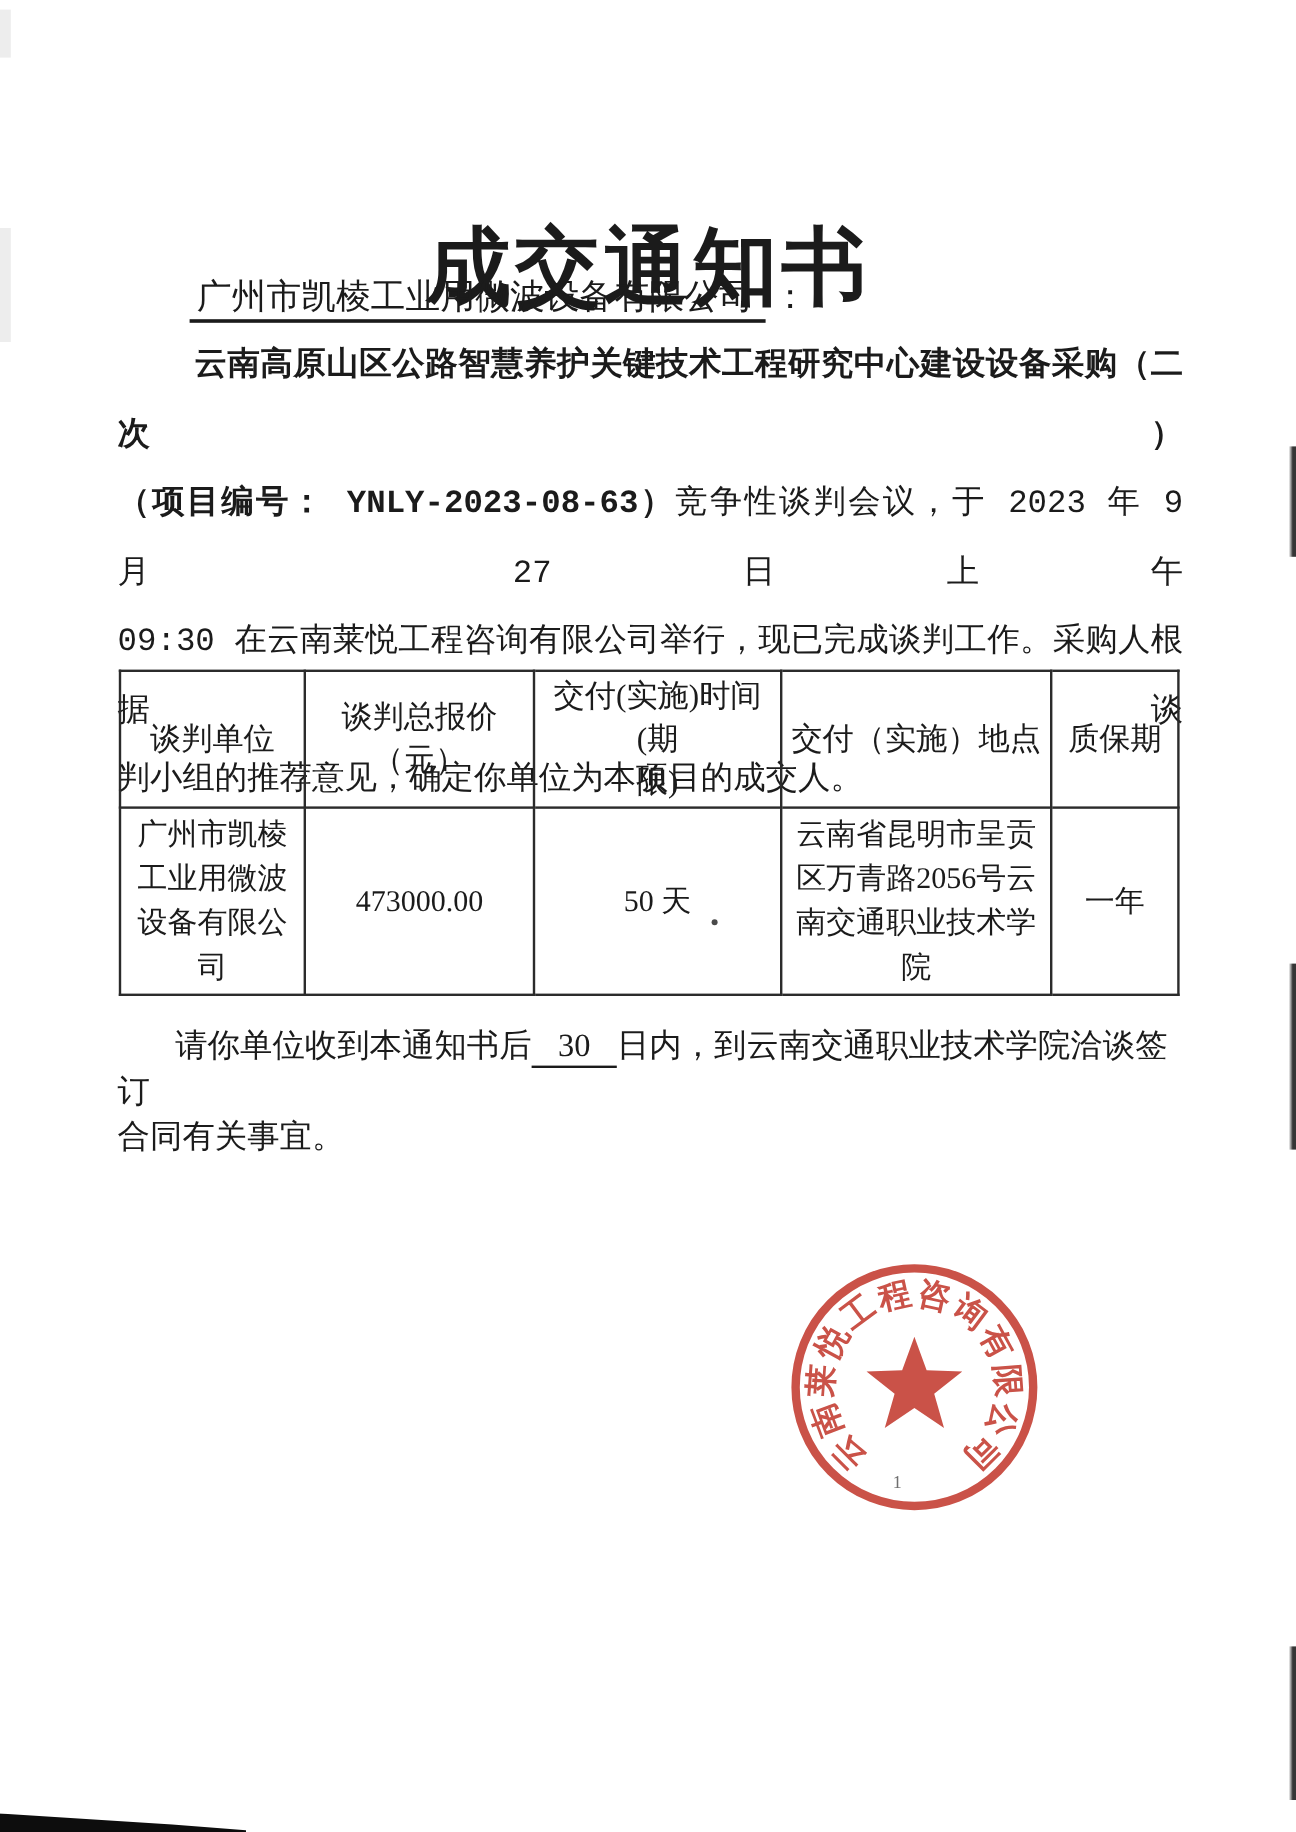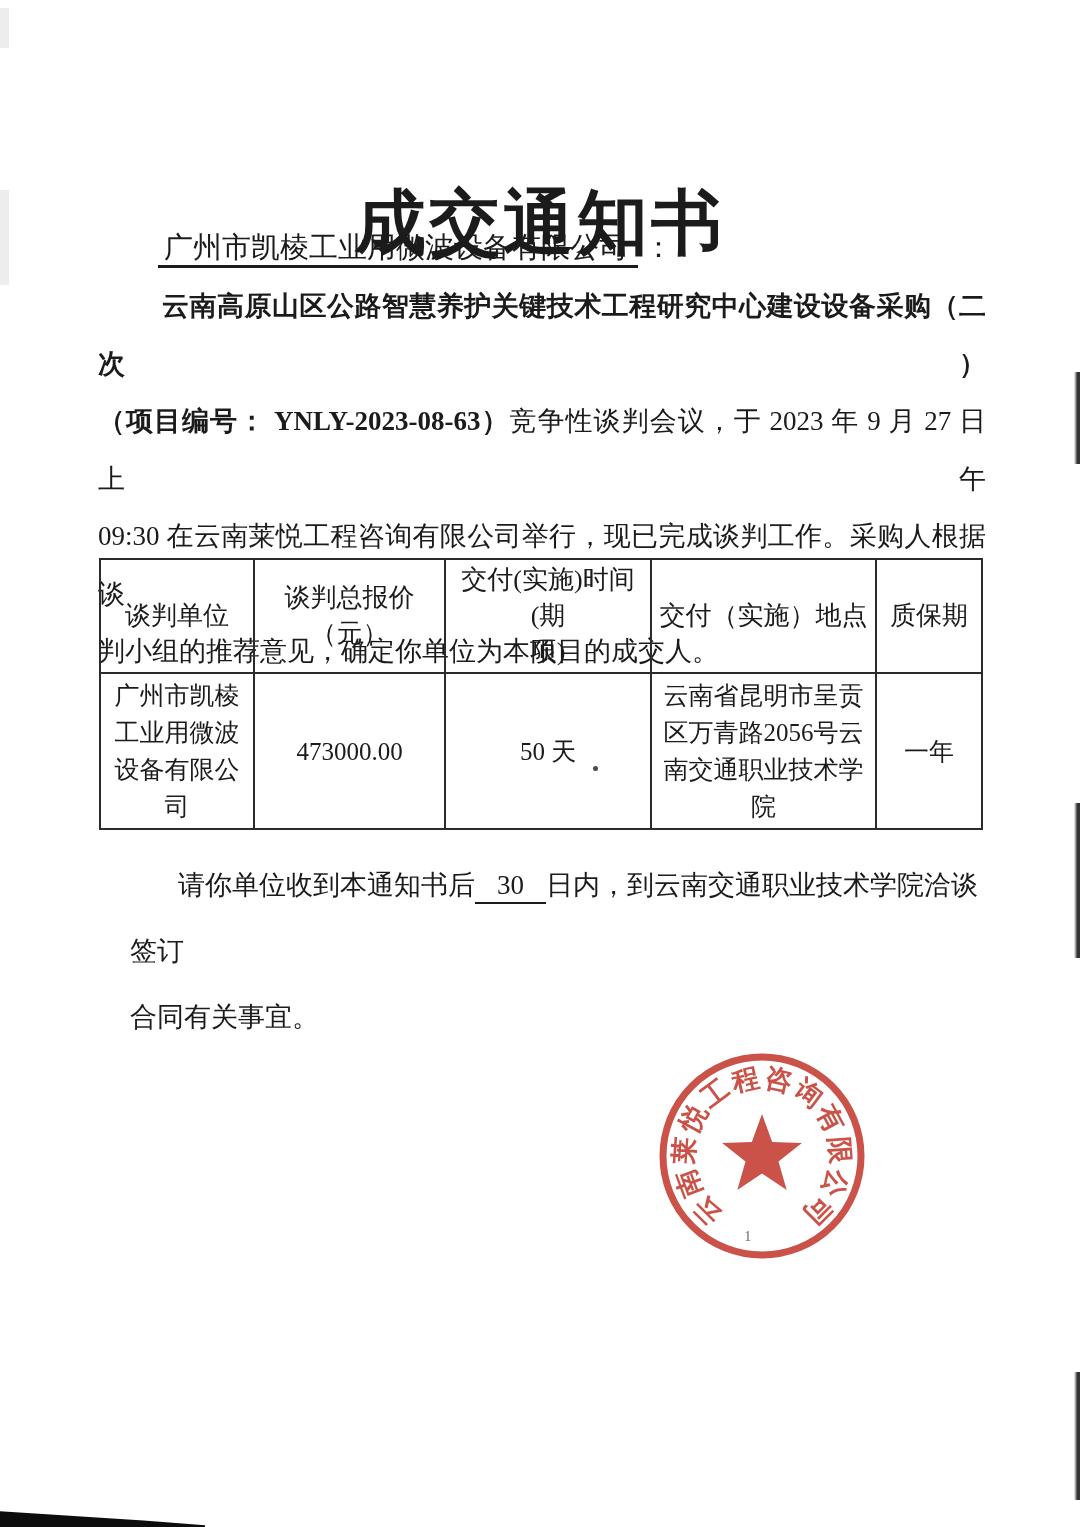--- a/index.html
+++ b/index.html
@@ -15,38 +15,38 @@
     font-size:71px;font-weight:bold;letter-spacing:3px;
   }
 
   
   .addressee{position:absolute;left:158px;top:228px;font-size:29px;font-weight:normal;white-space:nowrap;}
   .addressee .name{border-bottom:3px solid #1b1b1b;padding:0 10px 2px 6px;}
   .addressee .colon{margin-left:6px;}
 
   
   .body-para{position:absolute;left:98px;top:278px;width:888px;font-size:27px;}
-  .body-para .line{display:block;line-height:57.5px;}
+  .body-para .line{display:block;line-height:57.5px;font-family:Liberation Mono, monospace;}
   .j{text-align:justify;text-align-last:justify;}
   .b{font-weight:bold;}
   .ind{text-indent:64px;}
 
   
   .award-table{position:absolute;left:99px;top:558px;border-collapse:collapse;table-layout:fixed;}
   .award-table th,.award-table td{
     border:2px solid #2b2b2b;text-align:center;vertical-align:middle;
     padding:2px 6px;font-weight:normal;
   }
   .award-table th{font-size:26px;line-height:36px;white-space:pre-line;height:80px;}
   .award-table td{height:150px;font-size:25px;line-height:37px;}
   .td-price,.td-time{font-size:26px;}
 
   
   .closing{position:absolute;left:98px;top:852px;width:888px;font-size:27px;}
-  .closing .line{display:block;line-height:66px;margin-left:32px;}
+  .closing .line{display:block;line-height:38px;}
   .closing .line1{text-indent:48px;}
   .blank{border-bottom:2px solid #1b1b1b;padding:0 22px 2px 22px;}
 
   
   .signature{position:absolute;left:602px;top:1108px;font-size:28px;}
   .sig-line{display:block;line-height:58px;white-space:nowrap;letter-spacing:1px;}
 
   
   .stamp{position:absolute;left:646px;top:1040px;width:232px;height:232px;
     opacity:.86;mix-blend-mode:multiply;pointer-events:none;}

